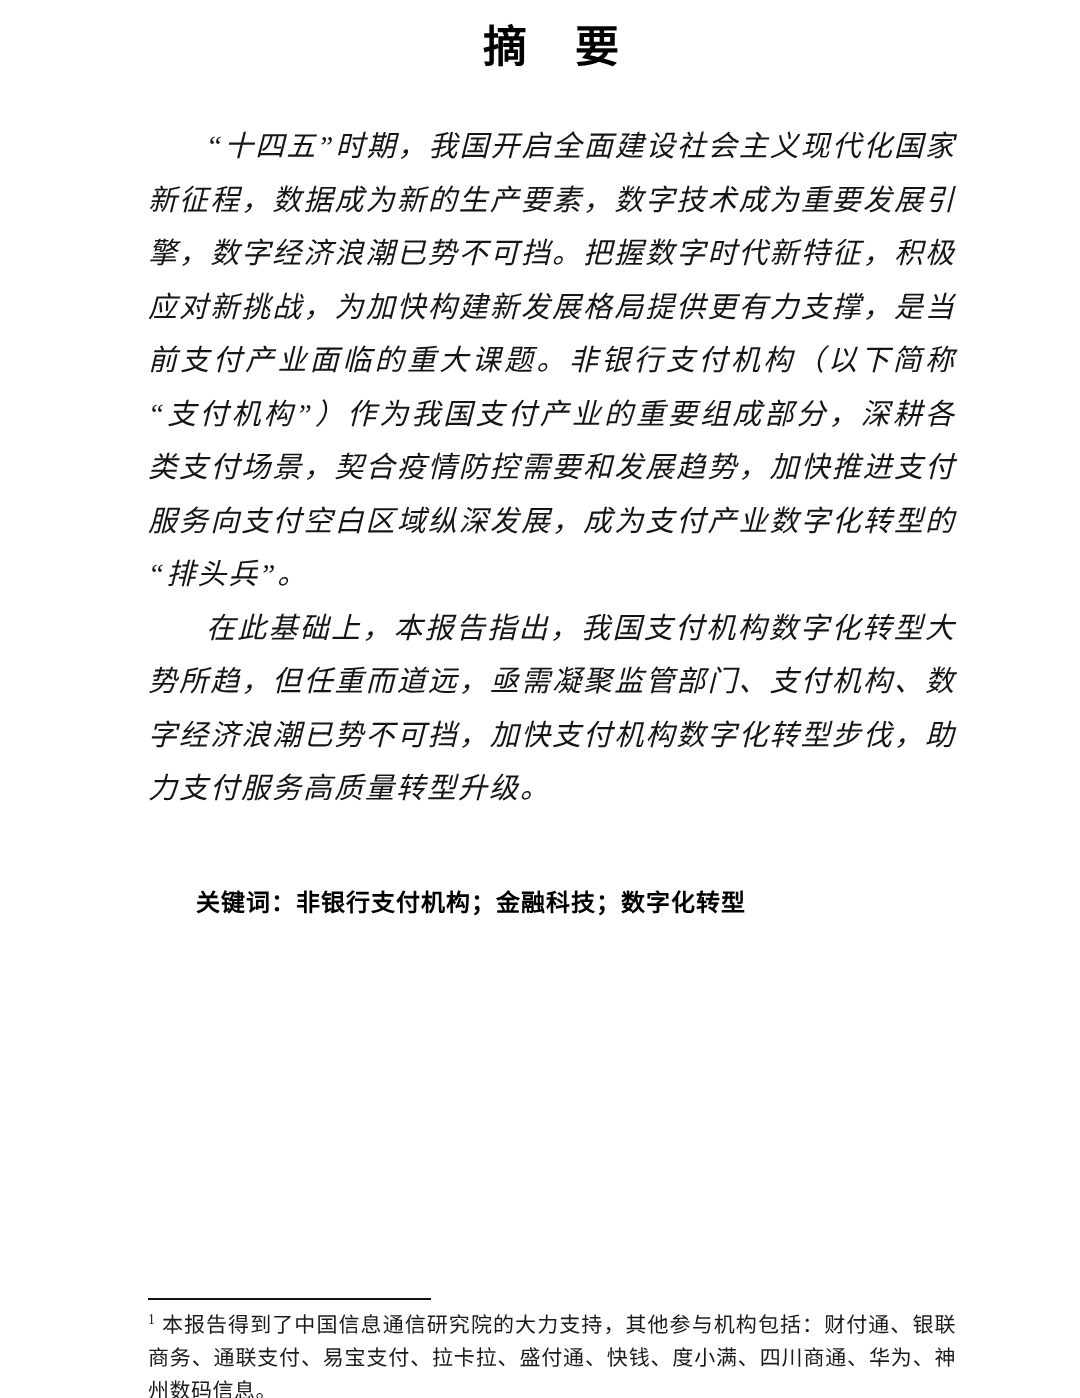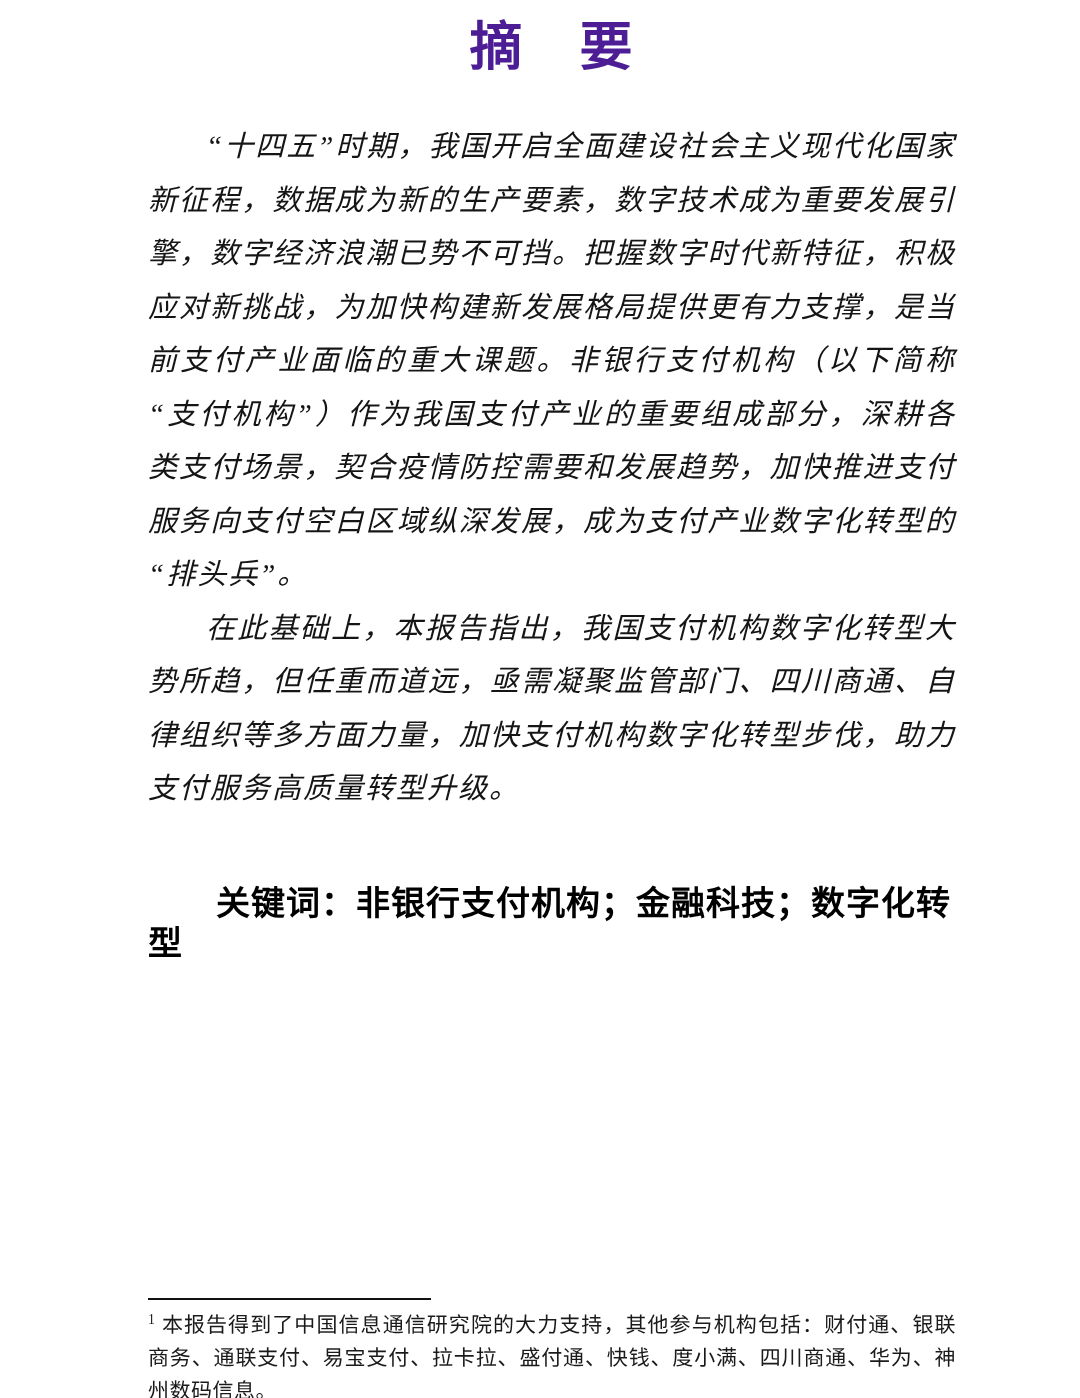--- a/index.html
+++ b/index.html
@@ -19,24 +19,24 @@
   .content {
     position: absolute;
     left: 148px;
     width: 808px;
     top: 0;
   }
   .doc-title {
     margin: 22px 0 0 0;
     font-family: "Liberation Sans", "DejaVu Sans", sans-serif;
     font-weight: bold;
-    font-size: 53px;
+    font-size: 44px;
     line-height: 50px;
     text-align: center;
-    color: #4c1d95;
+    color: #000000;
     letter-spacing: 2px;
   }
   .body-text {
     margin-top: 48px;
     font-size: 29px;
     line-height: 53.5px;
     letter-spacing: 2px;
     text-align: justify;
     color: #151515;
   }
@@ -50,21 +50,21 @@
     font-size: 0.58em;
     line-height: 0;
     vertical-align: super;
     letter-spacing: 0;
     font-weight: bold;
   }
   .keywords {
     margin-top: 67px;
     text-indent: 2em;
     font-family: "Liberation Sans", "DejaVu Sans", sans-serif;
-    font-size: 34px;
+    font-size: 24px;
     line-height: 40px;
     color: #000000;
     letter-spacing: 1px;
   }
   .kw-label {
     font-weight: 900;
   }
   .kw-content {
     font-weight: 700;
   }
@@ -97,21 +97,21 @@
 </head>
 <body>
 
 <div class="page">
   <div class="content">
 
     <h1 class="doc-title">摘　要</h1>
 
     <div class="body-text">
       <p>“十四五”时期，我国开启全面建设社会主义现代化国家新征程，数据成为新的生产要素，数字技术成为重要发展引擎，数字经济浪潮已势不可挡。把握数字时代新特征，积极应对新挑战，为加快构建新发展格局提供更有力支撑，是当前支付产业面临的重大课题。非银行支付机构（以下简称“支付机构”）作为我国支付产业的重要组成部分，深耕各类支付场景，契合疫情防控需要和发展趋势，加快推进支付服务向支付空白区域纵深发展，成为支付产业数字化转型的“排头兵”。</p>
-      <p>在此基础上，本报告指出，我国支付机构数字化转型大势所趋，但任重而道远，亟需凝聚监管部门、四川商通、自律组织等多方面力量，加快支付机构数字化转型步伐，助力支付服务高质量转型升级。</p>
+      <p>在此基础上，本报告指出，我国支付机构数字化转型大势所趋，但任重而道远，亟需凝聚监管部门、支付机构、数字经济浪潮已势不可挡，加快支付机构数字化转型步伐，助力支付服务高质量转型升级。</p>
     </div>
 
     <div class="keywords"><span class="kw-label">关键词：</span><span class="kw-content">非银行支付机构；金融科技；数字化转型</span></div>
   </div>
 
   <div class="footnote">
     <div class="footnote-rule"></div>
     <div class="footnote-text"><sup class="fn-marker">1</sup><span>本报告得到了中国信息通信研究院的大力支持，其他参与机构包括：财付通、银联商务、通联支付、易宝支付、拉卡拉、盛付通、快钱、度小满、四川商通、华为、神州数码信息。</span></div>
   </div>
 </div>

